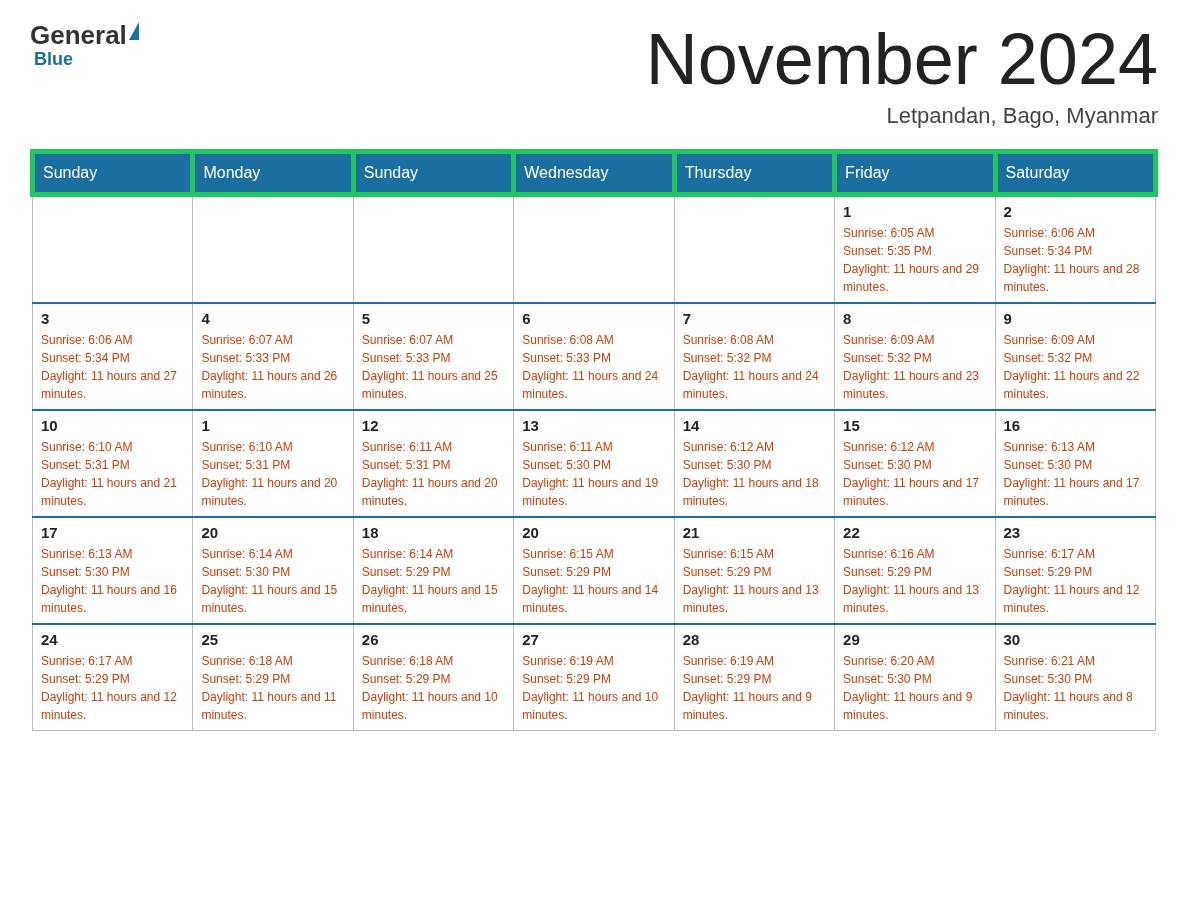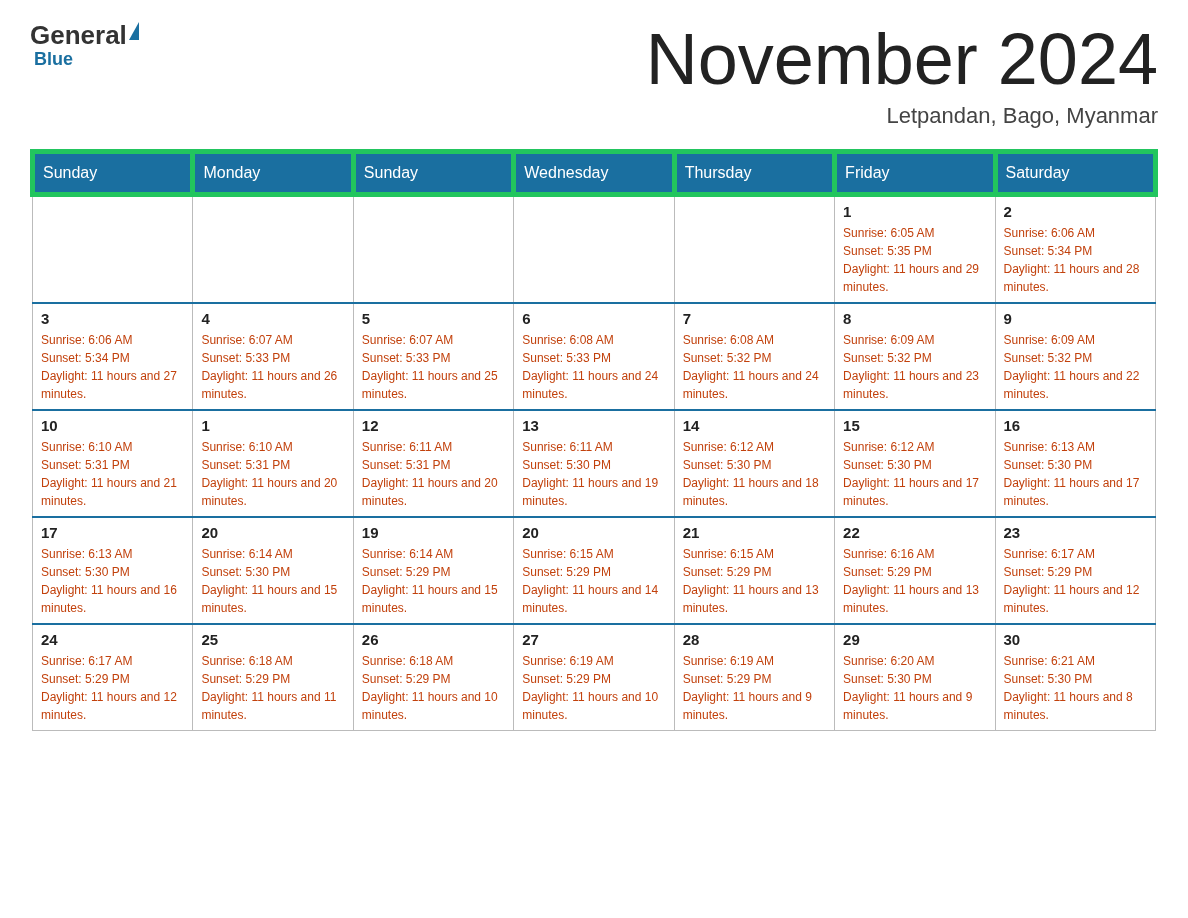--- a/index.html
+++ b/index.html
@@ -216,21 +216,21 @@
       <tr>
         <td>
           <span class="day-number">17</span>
           <div class="day-info">Sunrise: 6:13 AM<br>Sunset: 5:30 PM<br>Daylight: 11 hours and 16 minutes.</div>
         </td>
         <td>
           <span class="day-number">20</span>
           <div class="day-info">Sunrise: 6:14 AM<br>Sunset: 5:30 PM<br>Daylight: 11 hours and 15 minutes.</div>
         </td>
         <td>
-          <span class="day-number">19</span>
+          <span class="day-number">18</span>
           <div class="day-info">Sunrise: 6:14 AM<br>Sunset: 5:29 PM<br>Daylight: 11 hours and 15 minutes.</div>
         </td>
         <td>
           <span class="day-number">20</span>
           <div class="day-info">Sunrise: 6:15 AM<br>Sunset: 5:29 PM<br>Daylight: 11 hours and 14 minutes.</div>
         </td>
         <td>
           <span class="day-number">21</span>
           <div class="day-info">Sunrise: 6:15 AM<br>Sunset: 5:29 PM<br>Daylight: 11 hours and 13 minutes.</div>
         </td>

